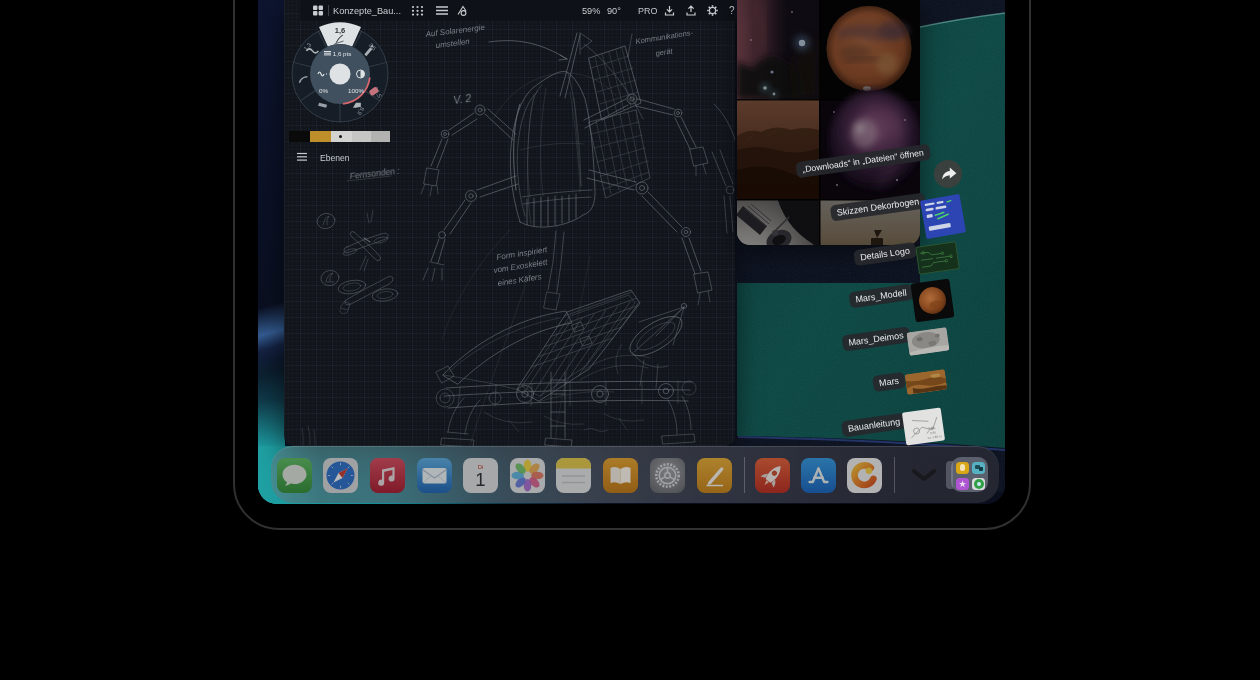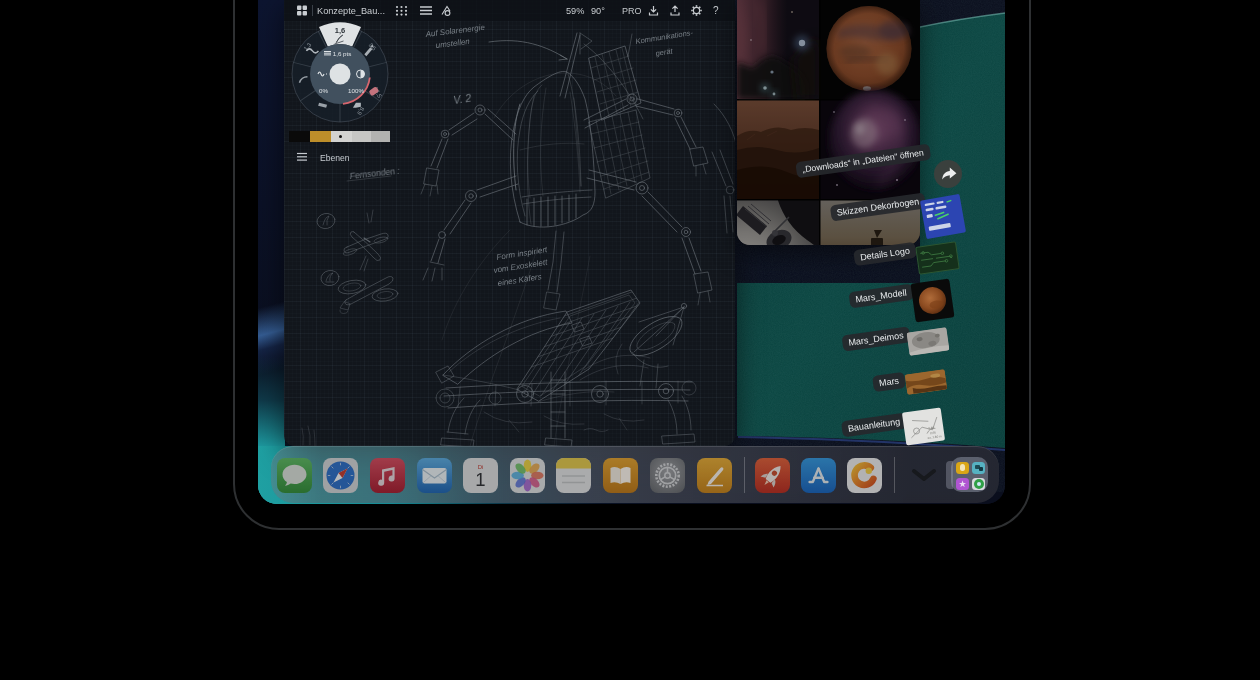--- a/index.html
+++ b/index.html
@@ -253,21 +253,21 @@
           <text x="210" y="273" font-size="8" transform="rotate(-9 210 273)">vom Exoskelett</text>
           <text x="214" y="286" font-size="8" transform="rotate(-9 214 286)">eines Käfers</text>
         </g>
         <g fill="none" stroke="#9aa2a8" stroke-width=".7" stroke-linecap="round" opacity=".65">
           <path d="M205,42 C238,37 262,46 283,59 M283,59 l-7,-4 M283,59 l-8,1"></path>
           <path d="M348,34 q-2,12 -4,22" opacity=".7"></path>
           <path d="M63,181 l44,-5" opacity=".5"></path>
         </g>
       </svg>
 
-      <div class="abs" style="left:0;top:0;width:451px;height:21px;background:rgba(13,17,22,.78);color:#c3c8cd;font-size:9px;">
+      <div class="abs" style="left:16px;top:0;width:451px;height:21px;background:rgba(13,17,22,.78);color:#c3c8cd;font-size:9px;">
         <svg class="abs" style="left:0;top:0;" width="451" height="21">
           <g fill="#c9cdd1">
             <rect x="13" y="5.5" width="4.4" height="4.4" rx="1"></rect>
               <rect x="18.6" y="5.5" width="4.4" height="4.4" rx="1"></rect>
             <rect x="13" y="11.1" width="4.4" height="4.4" rx="1"></rect>
               <rect x="18.6" y="11.1" width="4.4" height="4.4" rx="1"></rect>
           </g>
           <line x1="28.5" y1="5" x2="28.5" y2="16" stroke="#3a4048" stroke-width="1"></line>
           <text x="33" y="13.8" font-size="9.2" fill="#c9cdd1" font-family="Liberation Sans">Konzepte_Bau...</text>
           <g fill="#c9cdd1">

